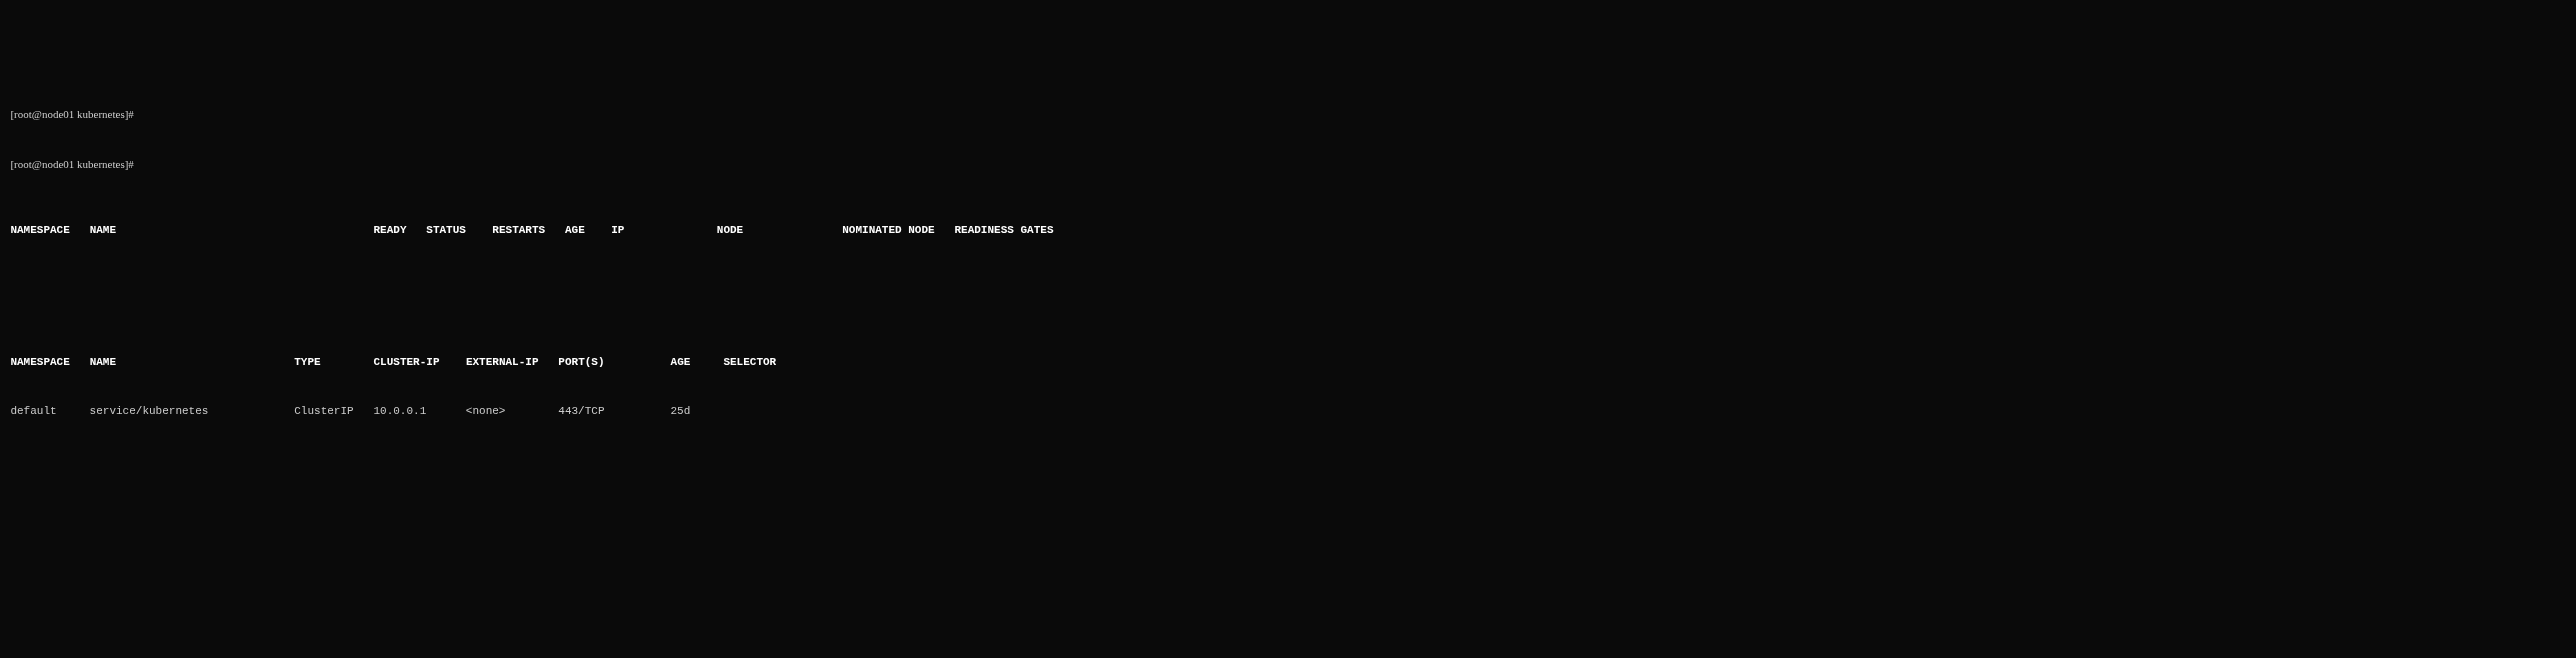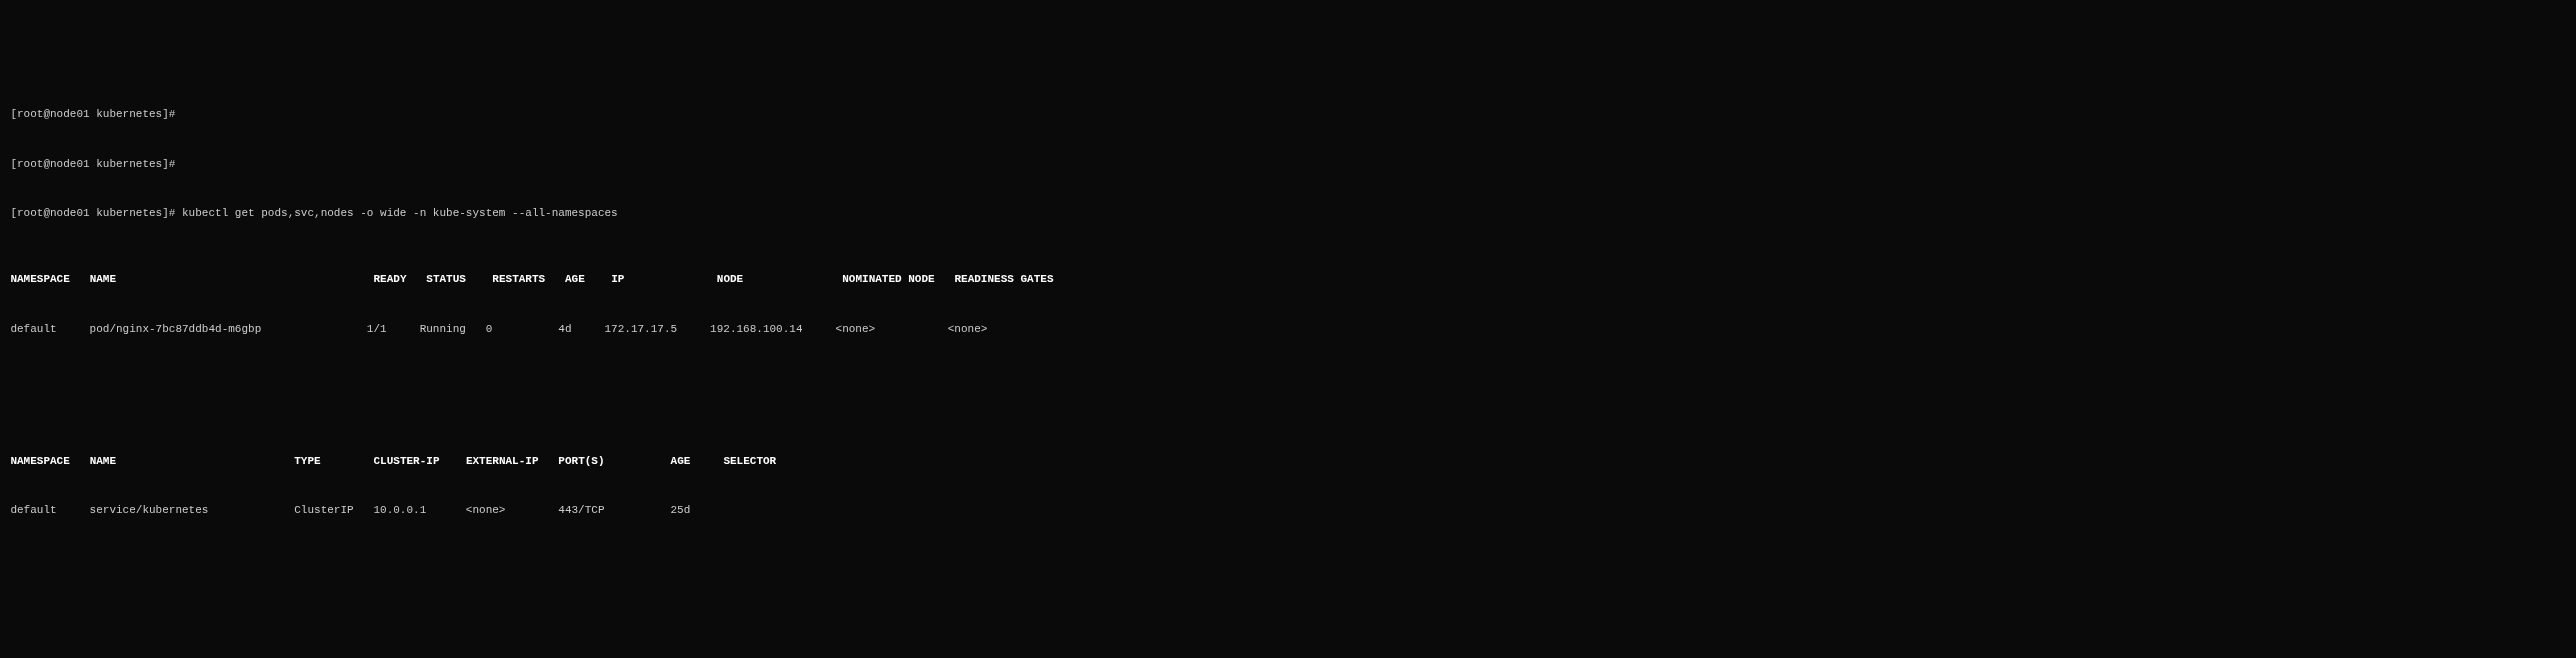--- a/index.html
+++ b/index.html
@@ -24,20 +24,21 @@
       width: 100%;
     }
 
     .line {
       display: block;
       white-space: pre;
     }
 
     .prompt {
       color: #cccccc;
+      font-family: Liberation Serif, serif;
     }
 
     .command {
       color: #cccccc;
     }
 
     .header-row {
       color: #ffffff;
       font-weight: bold;
     }
@@ -48,24 +49,22 @@
     }
   </style>
 </head>
 <body>
 
 
 
 <div class="terminal">
   <span class="line prompt">[root@node01 kubernetes]#</span>
   <span class="line prompt">[root@node01 kubernetes]#</span>
-  <span class="line command">[root@node01 kubernetes]# kubectl get pods,svc,nodes -o wide -n kube-system --all-namespaces</span>
 
   <span class="line header-row"><span style="color:#ffffff;font-weight:bold;">NAMESPACE</span>   <span style="color:#ffffff;font-weight:bold;">NAME</span>                                       <span style="color:#ffffff;font-weight:bold;">READY</span>   <span style="color:#ffffff;font-weight:bold;">STATUS</span>    <span style="color:#ffffff;font-weight:bold;">RESTARTS</span>   <span style="color:#ffffff;font-weight:bold;">AGE</span>    <span style="color:#ffffff;font-weight:bold;">IP</span>              <span style="color:#ffffff;font-weight:bold;">NODE</span>               <span style="color:#ffffff;font-weight:bold;">NOMINATED NODE</span>   <span style="color:#ffffff;font-weight:bold;">READINESS GATES</span></span>
-  <span class="line">default     pod/nginx-7bc87ddb4d-m6gbp                1/1     Running   0          4d     172.17.17.5     192.168.100.14     &lt;none&gt;           &lt;none&gt;</span>
 
   <span class="empty-line"></span>
 
   <span class="line header-row"><span style="color:#ffffff;font-weight:bold;">NAMESPACE</span>   <span style="color:#ffffff;font-weight:bold;">NAME</span>                           <span style="color:#ffffff;font-weight:bold;">TYPE</span>        <span style="color:#ffffff;font-weight:bold;">CLUSTER-IP</span>    <span style="color:#ffffff;font-weight:bold;">EXTERNAL-IP</span>   <span style="color:#ffffff;font-weight:bold;">PORT(S)</span>          <span style="color:#ffffff;font-weight:bold;">AGE</span>     <span style="color:#ffffff;font-weight:bold;">SELECTOR</span></span>
   <span class="line">default     service/kubernetes             ClusterIP   10.0.0.1      &lt;none&gt;        443/TCP          25d</span>
   
   
 
   
 

